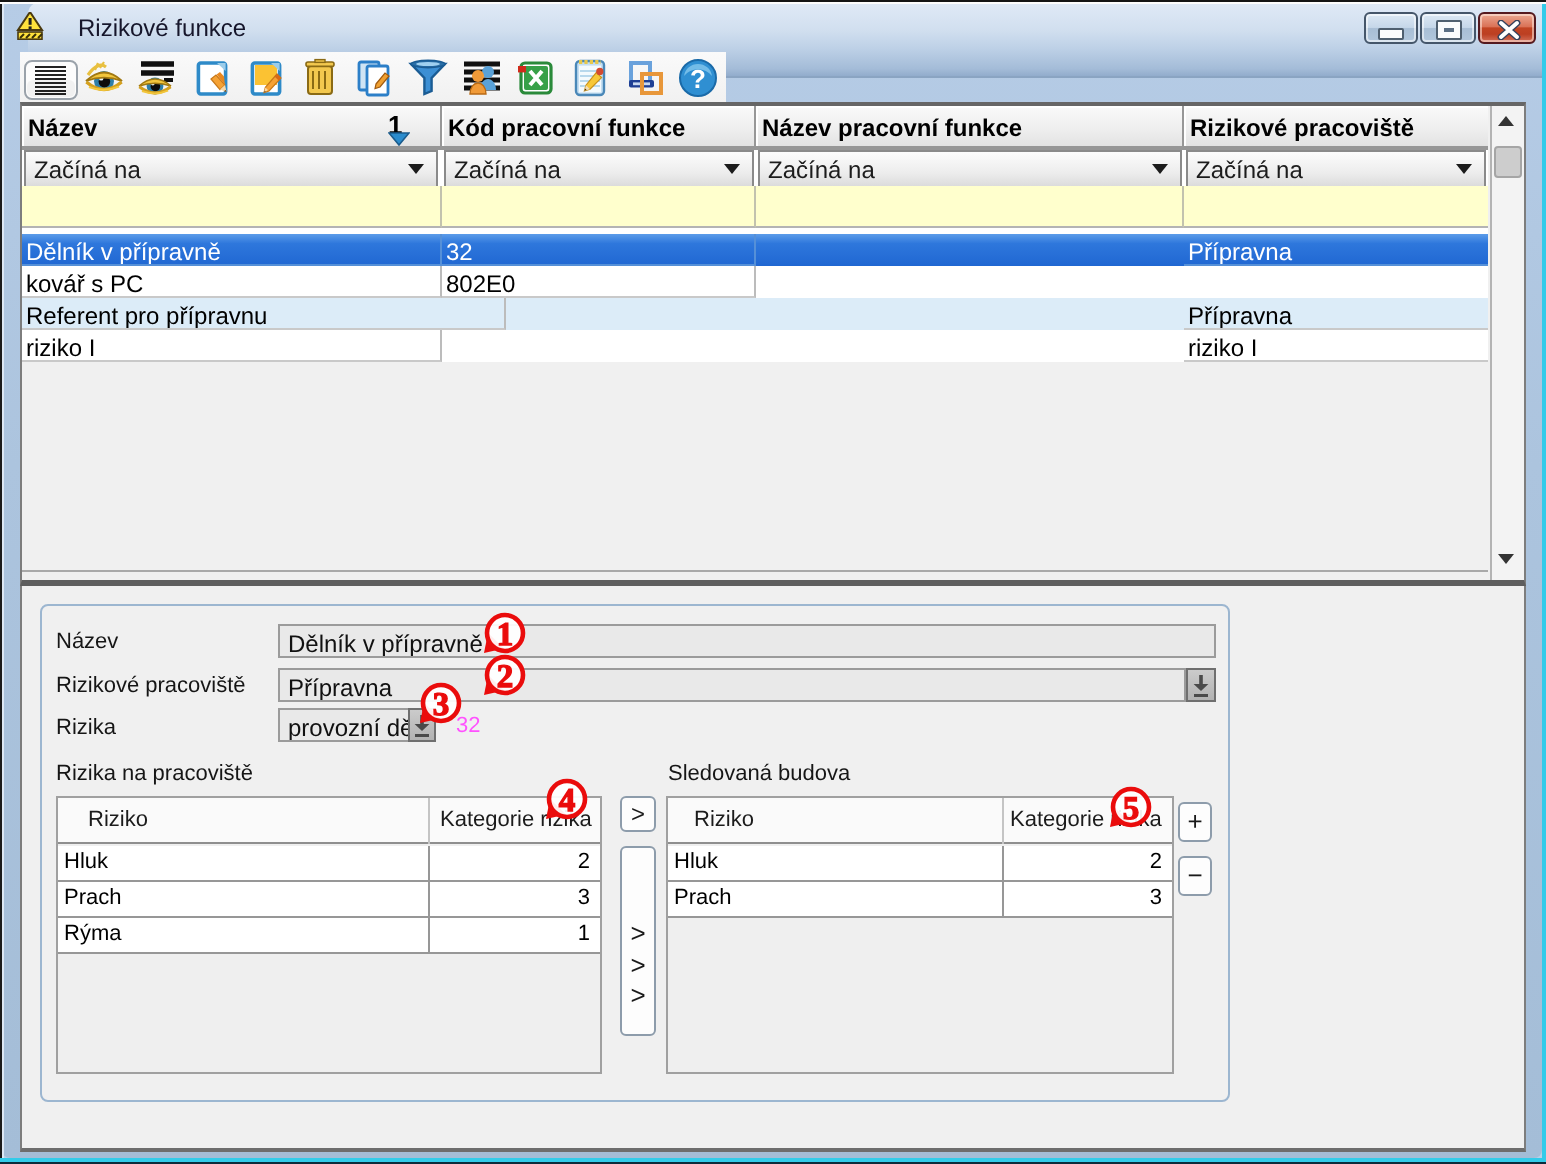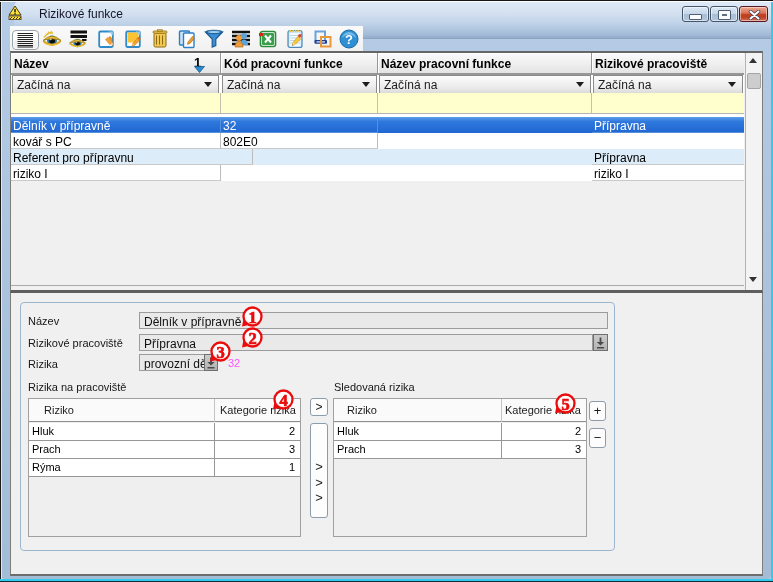--- a/index.html
+++ b/index.html
@@ -265,21 +265,21 @@
 <polygon points="3,22.5 5,12.5 13,20.2" fill="#ea0c0c"></polygon>
 <circle cx="13.5" cy="12.5" r="9" fill="rgba(255,255,255,0.93)" stroke="#ea0c0c" stroke-width="2.3"></circle>
 <text x="13.5" y="18.6" text-anchor="middle" font-family="Liberation Serif" font-weight="bold" font-size="16.5" fill="#ea0c0c" stroke="#ea0c0c" stroke-width="0.7">4</text>
   </svg>
 <svg class="a circ" style="left:552.1px;top:390.5px" width="27" height="27" viewBox="0 0 27 27">
 <polygon points="3,22.5 5,12.5 13,20.2" fill="#ea0c0c"></polygon>
 <circle cx="13.5" cy="12.5" r="9" fill="rgba(255,255,255,0.93)" stroke="#ea0c0c" stroke-width="2.3"></circle>
 <text x="13.5" y="18.6" text-anchor="middle" font-family="Liberation Serif" font-weight="bold" font-size="16.5" fill="#ea0c0c" stroke="#ea0c0c" stroke-width="0.7">5</text>
   </svg>
 <div class="a lbl" style="left:28px;top:381px">Rizika na pracoviště</div>
-<div class="a lbl" style="left:334px;top:381px">Sledovaná rizika</div>
+<div class="a lbl" style="left:334px;top:381px">Sledovaná budova</div>
 
 <div class="a stable" style="left:28px;top:398px;width:273px;height:139px">
 <div class="sthead">
       <span style="position:absolute;left:15px;top:5px">Riziko</span>
       <span style="position:absolute;left:191px;top:5px">Kategorie rizika</span>
       <span class="vline" style="left:185px;height:23px;background:#c4c4c4"></span>
     </div>
 <div class="strow" style="top:24px">
       <span style="position:absolute;left:3px;top:2px">Hluk</span>
       <span style="position:absolute;right:5px;top:2px">2</span>

